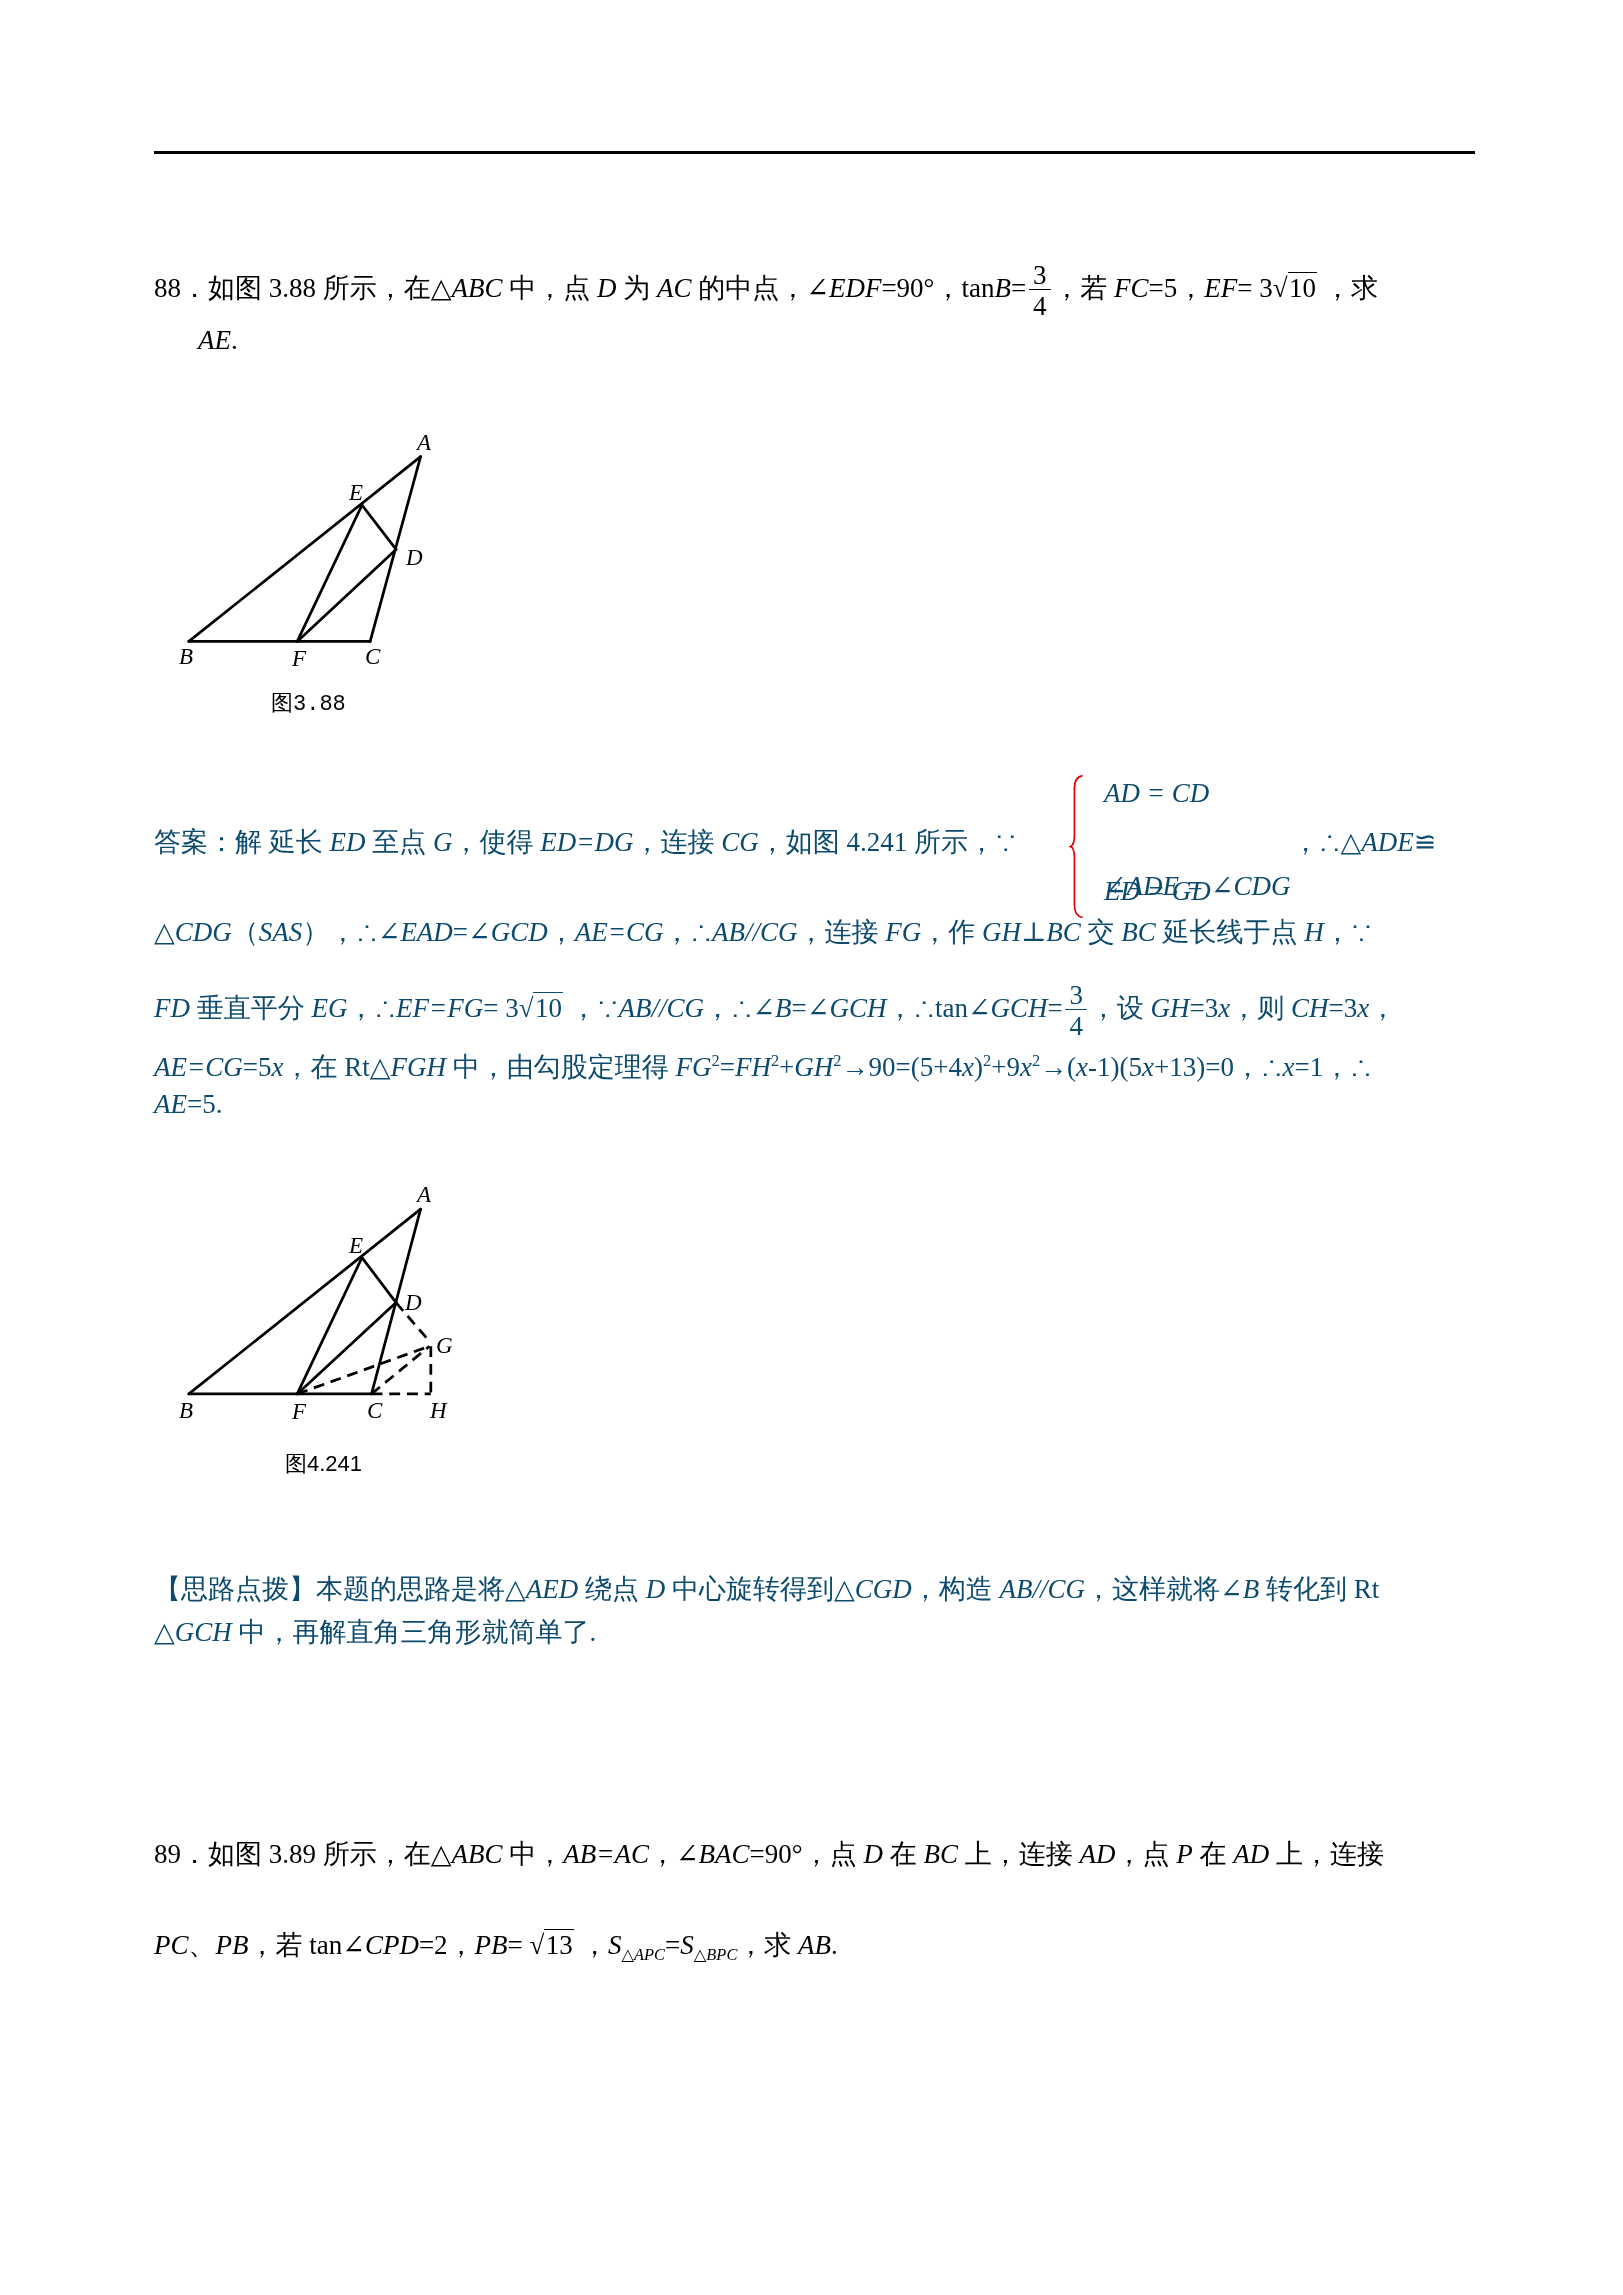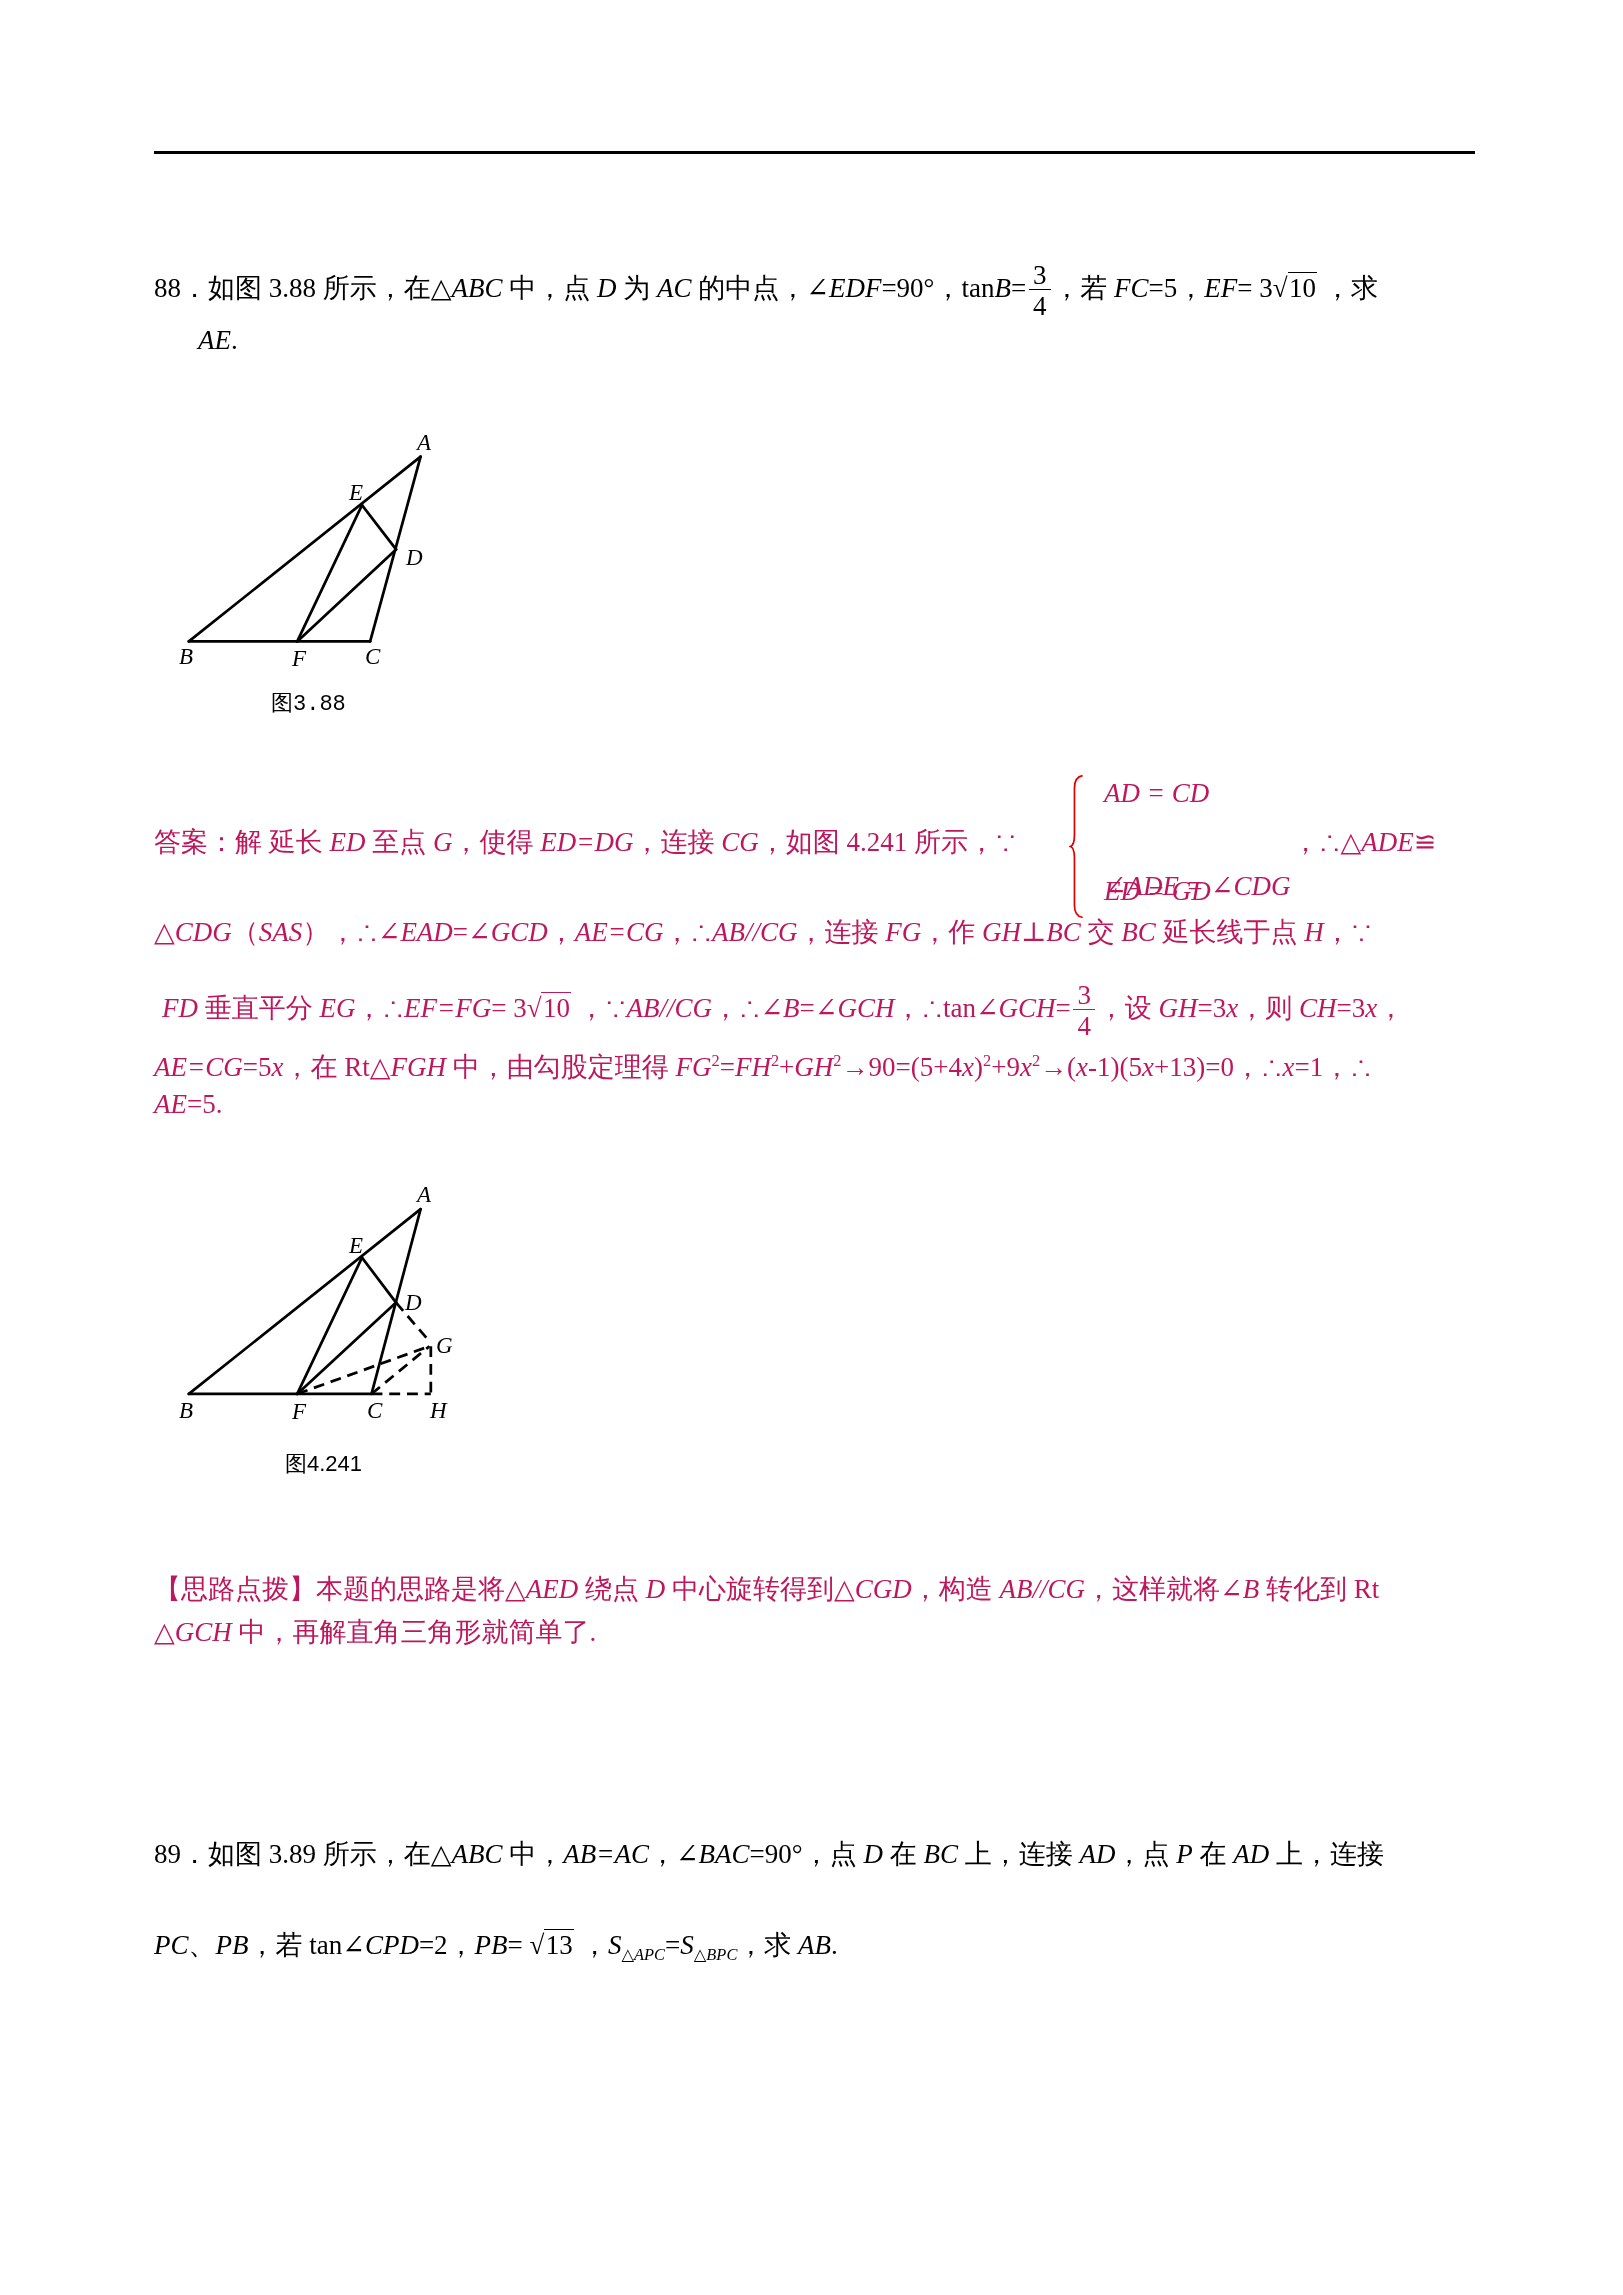--- a/index.html
+++ b/index.html
@@ -1,20 +1,20 @@
 <!DOCTYPE html>
 <html style="font-size:11px"><head>
 <meta charset="utf-8">
 <style>
   html, body { margin: 0; padding: 0; background: #ffffff; }
   body { width: 1623px; height: 2295px; position: relative; overflow: hidden;
          font-family: "Liberation Serif", "DejaVu Serif", serif; color: #000; }
   .rule { position: absolute; left: 154px; top: 151px; width: 1321px; height: 2.7px; background: #000; }
   .line { position: absolute; left: 154px; white-space: nowrap; font-size: 27px; line-height: 35px; }
-  .red { color: #be185d; }
+  .red { color: #0c4a6e; }
   i, .it { font-style: italic; }
   .frac { display: inline-block; vertical-align: middle; text-align: center; margin: 0 2.7px; line-height: 1; }
   .frac .num { display: block; font-size: 27px; padding: 0 4.1px; border-bottom: 1.4px solid currentColor; }
   .frac .den { display: block; font-size: 27px; padding-top: 2.7px; }
   .sqrt { display: inline-block; font-family: Liberation Serif, serif; }
   .sqrt .rad { border-top: 1.4px solid currentColor; padding: 0 1.4px; }
   .brace { position: absolute; left: 1069px; top: 774px; width: 15px; height: 145px; }
   .sys { position: absolute; left: 1104px; font-size: 27px; line-height: 35px; white-space: nowrap; }
   sub { font-size: 16.4px; }
   sup { font-size: 16.4px; }
@@ -62,21 +62,21 @@
 <div class="sys red it" style="top:869px;">∠ADE = ∠CDG</div>
 <div class="sys red it" style="top:874px;">ED = GD</div>
 <div class="line red" style="top:825px;left:1292px;">
   <span>，∴△</span><i>ADE</i><span>≌</span>
 </div>
 
 <div class="line red" style="top:915px;">
   <span>△</span><i>CDG</i><span>（</span><i>SAS</i><span>），∴∠</span><i>EAD</i><span>=∠</span><i>GCD</i><span>，</span><i>AE=CG</i><span>，∴</span><i>AB//CG</i><span>，连接 </span><i>FG</i><span>，作 </span><i>GH</i><span>⊥</span><i>BC</i><span> 交 </span><i>BC</i><span> 延长线于点 </span><i>H</i><span>，∵</span>
 </div>
 
-<div class="line red" style="top:982px;margin-left:8px;">
+<div class="line red" style="top:982px;">
   <i>FD</i><span> 垂直平分 </span><i>EG</i><span>，∴</span><i>EF=FG</i><span>= 3</span><span class="sqrt">√<span class="rad">10</span></span><span> ，∵</span><i>AB//CG</i><span>，∴∠</span><i>B</i><span>=∠</span><i>GCH</i><span>，∴tan∠</span><i>GCH</i><span>=</span><span class="frac"><span class="num">3</span><span class="den">4</span></span><span>，设 </span><i>GH</i><span>=3</span><i>x</i><span>，则 </span><i>CH</i><span>=3</span><i>x</i><span>，</span>
 </div>
 
 <div class="line red" style="top:1043px;">
   <i>AE=CG</i><span>=5</span><i>x</i><span>，在 Rt△</span><i>FGH</i><span> 中，由勾股定理得 </span><i>FG</i><sup>2</sup><span>=</span><i>FH</i><sup>2</sup><span>+</span><i>GH</i><sup>2</sup><span>→90=(5+4</span><i>x</i><span>)</span><sup>2</sup><span>+9</span><i>x</i><sup>2</sup><span>→(</span><i>x</i><span>-1)(5</span><i>x</i><span>+13)=0，∴</span><i>x</i><span>=1，∴</span>
 </div>
 
 <div class="line red" style="top:1087px;">
   <i>AE</i><span>=5.</span>
 </div>

